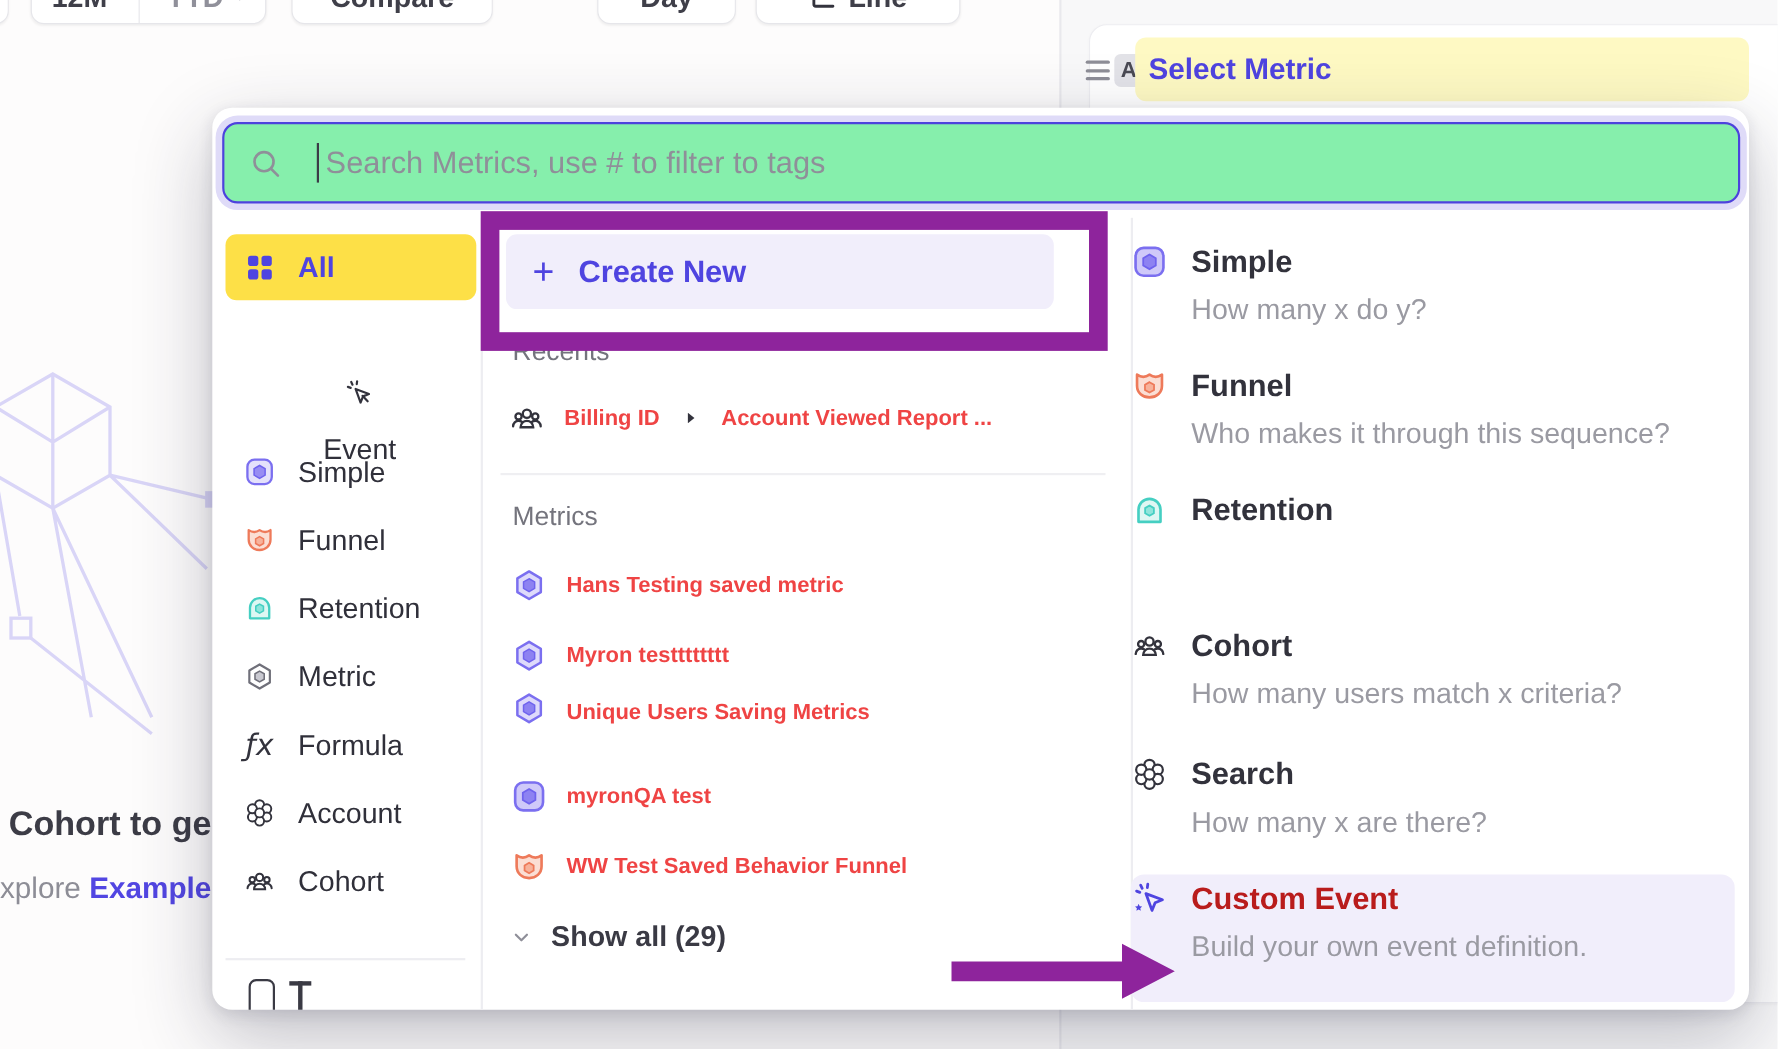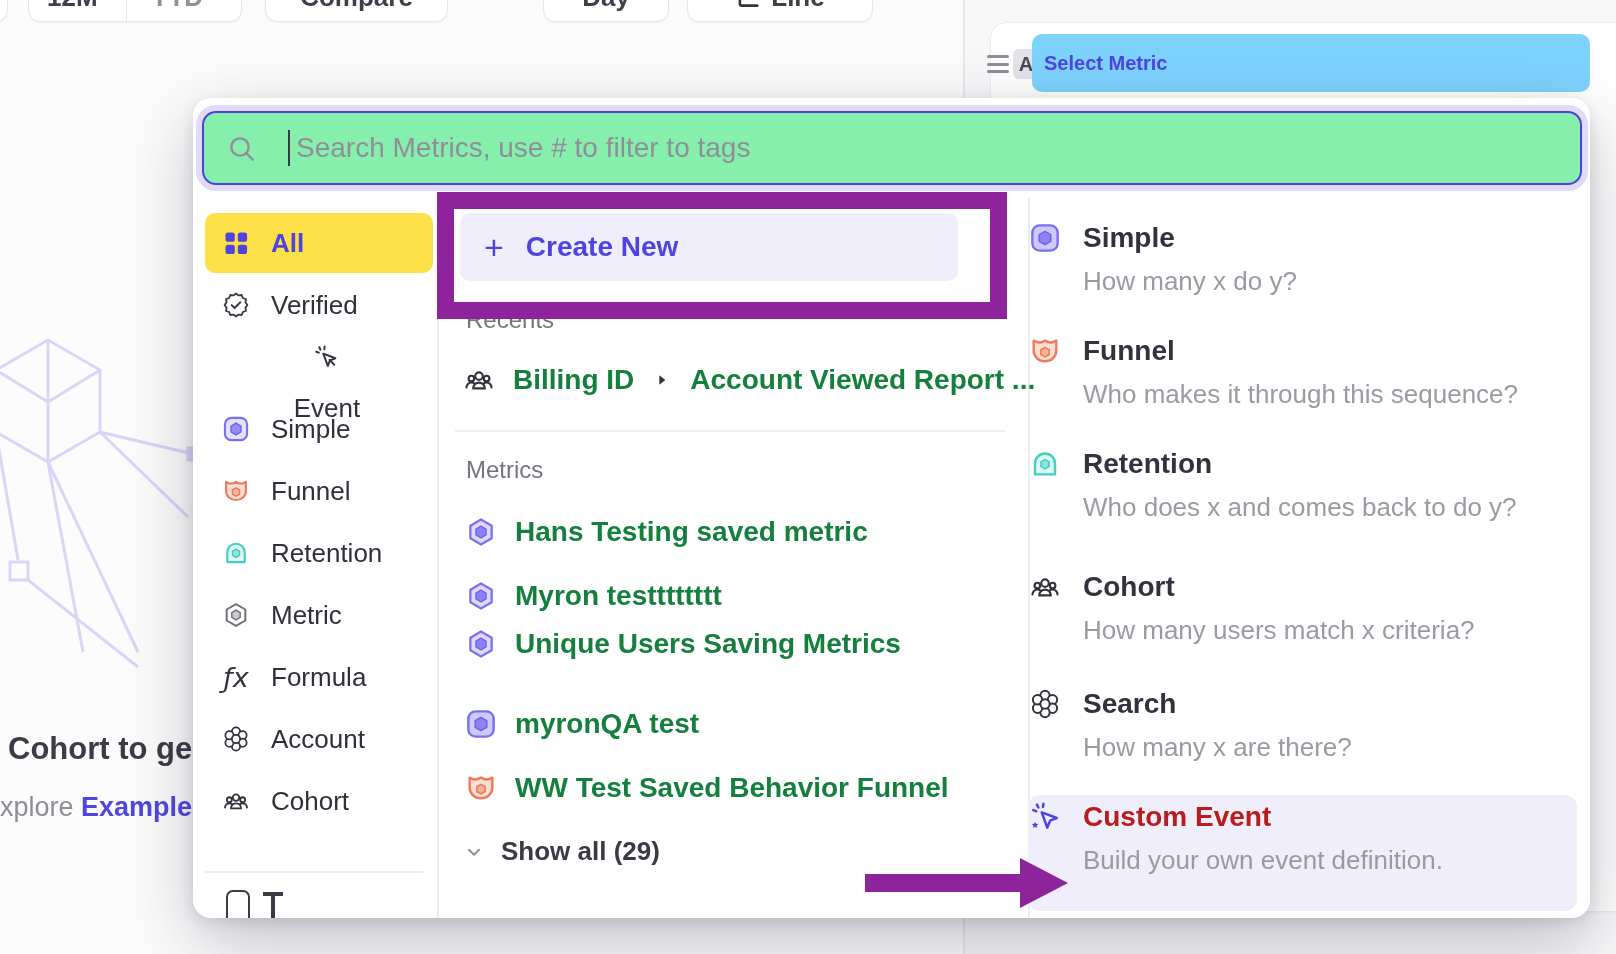--- a/index.html
+++ b/index.html
@@ -15,23 +15,23 @@
 
   .tbtn { position:absolute; top:-28px; height:50px; background:#fff; border:1.5px solid #e6e6ea;
     border-radius:12px; box-shadow:0 1px 2px rgba(0,0,0,.05); display:flex; align-items:center;
     justify-content:center; gap:10px; font-size:26px; font-weight:600; color:#3f3f49; }
   .tbtn .muted { color:#90909a; }
   .seg-div { width:1.5px; align-self:stretch; background:#e6e6ea; }
   .drag-handle { position:absolute; left:987px; top:55px; width:22px; height:20px; }
   .drag-handle i { display:block; height:3px; border-radius:2px; background:#8e8e97; margin-bottom:4.5px; }
   .series-badge { position:absolute; left:1013px; top:49px; width:26px; height:30px; background:#e3e3e8;
     border-radius:6px; color:#4a4a54; font-size:20px; font-weight:700; display:flex; align-items:center; justify-content:center; }
-  .metric-pill { position:absolute; left:1032px; top:34px; width:558px; height:58px; background:#7dd3fc;
+  .metric-pill { position:absolute; left:1032px; top:34px; width:558px; height:58px; background:#fef9c3;
     border-radius:10px; display:flex; align-items:center; padding-left:12px;
-    color:#4f44e0; font-size:20px; font-weight:700; }
+    color:#4f44e0; font-size:27px; font-weight:700; }
 
   .canvas-headline { position:absolute; left:8px; top:731px; font-size:31px; font-weight:700; color:#3c3c46; white-space:nowrap; }
   .canvas-explore { position:absolute; left:0px; top:792px; font-size:27px; color:#8d8d96; white-space:nowrap; }
   .canvas-explore a { color:#5246e2; font-weight:600; text-decoration:none; }
   .wireframe { position:absolute; left:-12px; top:322px; }
 
   
   .modal { position:absolute; left:193px; top:98px; width:1397px; height:820px; background:#fff;
     border-radius:18px; box-shadow:0 24px 70px rgba(35,35,60,.28), 0 4px 14px rgba(35,35,60,.12); overflow:hidden; }
   .search-wrap { position:absolute; left:9px; top:13px; width:1380px; height:74px; }
@@ -55,21 +55,21 @@
   .clipped-frag-text { position:absolute; left:70px; top:794px; width:20px; height:40px; }
   .clipped-frag-text:before { content:""; position:absolute; left:0; top:0; width:20px; height:4px; background:#3a3a44; }
   .clipped-frag-text:after { content:""; position:absolute; left:8px; top:0; width:4px; height:40px; background:#3a3a44; }
 
   .create-btn { position:absolute; left:267px; top:115px; width:498px; height:68px; background:#f1eefb;
     border-radius:10px; display:flex; align-items:center; gap:22px; padding-left:24px;
     color:#4f44e0; font-size:28px; font-weight:600; }
   .plus-glyph { font-size:34px; font-weight:400; line-height:30px; }
 
   .sec-header { position:absolute; font-size:24px; font-weight:500; color:#74747d; }
-  .mid-row { position:absolute; display:flex; align-items:center; gap:18px; font-size:28px; font-weight:600; color:#15803d; white-space:nowrap; }
+  .mid-row { position:absolute; display:flex; align-items:center; gap:18px; font-size:20px; font-weight:600; color:#ef4444; white-space:nowrap; }
   .mid-row .ricon { width:32px; height:32px; flex:0 0 32px; }
   .tri-sep { display:inline-block; margin:0 2px; }
   .mid-div { position:absolute; left:262px; top:332px; width:550px; height:1.5px; background:#efeff2; }
   .showall-row { position:absolute; left:270px; top:738px; display:flex; align-items:center; gap:16px;
     font-size:26px; font-weight:600; color:#3a3a44; }
 
   .type-title { position:absolute; left:890px; font-size:28px; font-weight:600; color:#32323c; line-height:32px; white-space:nowrap; }
   .type-desc { position:absolute; left:890px; font-size:26px; color:#9a9aa2; line-height:30px; white-space:nowrap; }
   .type-icon { position:absolute; left:836px; width:32px; height:32px; }
   .custom-hl { position:absolute; left:835px; top:697px; width:549px; height:116px; background:#f1eefb; border-radius:12px; }
@@ -159,29 +159,20 @@
             <g fill="#4f44e0">
               <rect x="3" y="3" width="8" height="8" rx="2.2"></rect>
               <rect x="13.5" y="3" width="8" height="8" rx="2.2"></rect>
               <rect x="3" y="13.5" width="8" height="8" rx="2.2"></rect>
               <rect x="13.5" y="13.5" width="8" height="8" rx="2.2"></rect>
             </g>
           </svg>
       </span>
         <span>All</span>
     </div>
-    <div class="cat-row" style="top:177px;">
-      <span class="cat-icon">
-        <svg width="28" height="28" viewBox="0 0 24 24">
-            <path d="M12 2.2l2.2 1.6 2.7-.4 1 2.6 2.6 1-.4 2.7 1.6 2.3-1.6 2.3.4 2.7-2.6 1-1 2.6-2.7-.4-2.2 1.6-2.2-1.6-2.7.4-1-2.6-2.6-1 .4-2.7-1.6-2.3 1.6-2.3-.4-2.7 2.6-1 1-2.6 2.7.4z" fill="none" stroke="#3a3a44" stroke-width="1.6" stroke-linejoin="round"></path>
-            <path d="M8.3 12.1l2.5 2.5 4.9-4.9" fill="none" stroke="#3a3a44" stroke-width="1.7" stroke-linecap="round" stroke-linejoin="round"></path>
-          </svg>
-      </span>
-        <span>Verified</span>
-    </div>
     <div class="cat-row" style="top:245px;flex-direction:column;">
       <span class="cat-icon">
         <svg width="28" height="28" viewBox="0 0 24 24">
             <g stroke="#33333d" stroke-width="1.7" fill="none" stroke-linecap="round" stroke-linejoin="round">
               <path d="M5.4 2.8l1 2.1M2.8 6.6l2.2.8M10 2.2l-.3 2.3"></path>
               <path d="M8.8 8.2l10.4 4-4.6 1.8-1.9 4.8z"></path>
               <path d="M14.2 13.6l4 4.2"></path>
             </g>
           </svg>
       </span>
@@ -368,21 +359,20 @@
     <div class="type-title" style="top:237px;">Funnel</div>
     <div class="type-desc" style="top:281px;">Who makes it through this sequence?</div>
 
     <span class="type-icon" style="top:350px;">
       <svg width="32" height="32" viewBox="0 0 24 24">
           <path d="M4.5 19.8v-8.2a7.5 7.5 0 0 1 15 0v8.2z" fill="#def7f3" stroke="#45cfc2" stroke-width="1.8" stroke-linejoin="round"></path>
           <path d="M12 8.7l3 1.75v3.5L12 15.7l-3-1.75v-3.5z" fill="#8fe5db" stroke="#45cfc2" stroke-width="1.2"></path>
         </svg>
     </span>
     <div class="type-title" style="top:350px;">Retention</div>
-    <div class="type-desc" style="top:394px;">Who does x and comes back to do y?</div>
 
     <span class="type-icon" style="top:473px;">
       <svg width="32" height="32" viewBox="0 0 24 24">
           <g fill="none" stroke="#33333d" stroke-width="1.6" stroke-linecap="round">
             <circle cx="6.3" cy="10.9" r="2.1"></circle>
             <circle cx="17.7" cy="10.9" r="2.1"></circle>
             <circle cx="12" cy="9.1" r="2.8"></circle>
             <path d="M2.6 17.6c0-2.1 1.7-3.7 3.7-3.7.9 0 1.7.3 2.4.8"></path>
             <path d="M21.4 17.6c0-2.1-1.7-3.7-3.7-3.7-.9 0-1.7.3-2.4.8"></path>
             <path d="M7.7 18.3c0-2.4 1.9-4.3 4.3-4.3s4.3 1.9 4.3 4.3z"></path>

